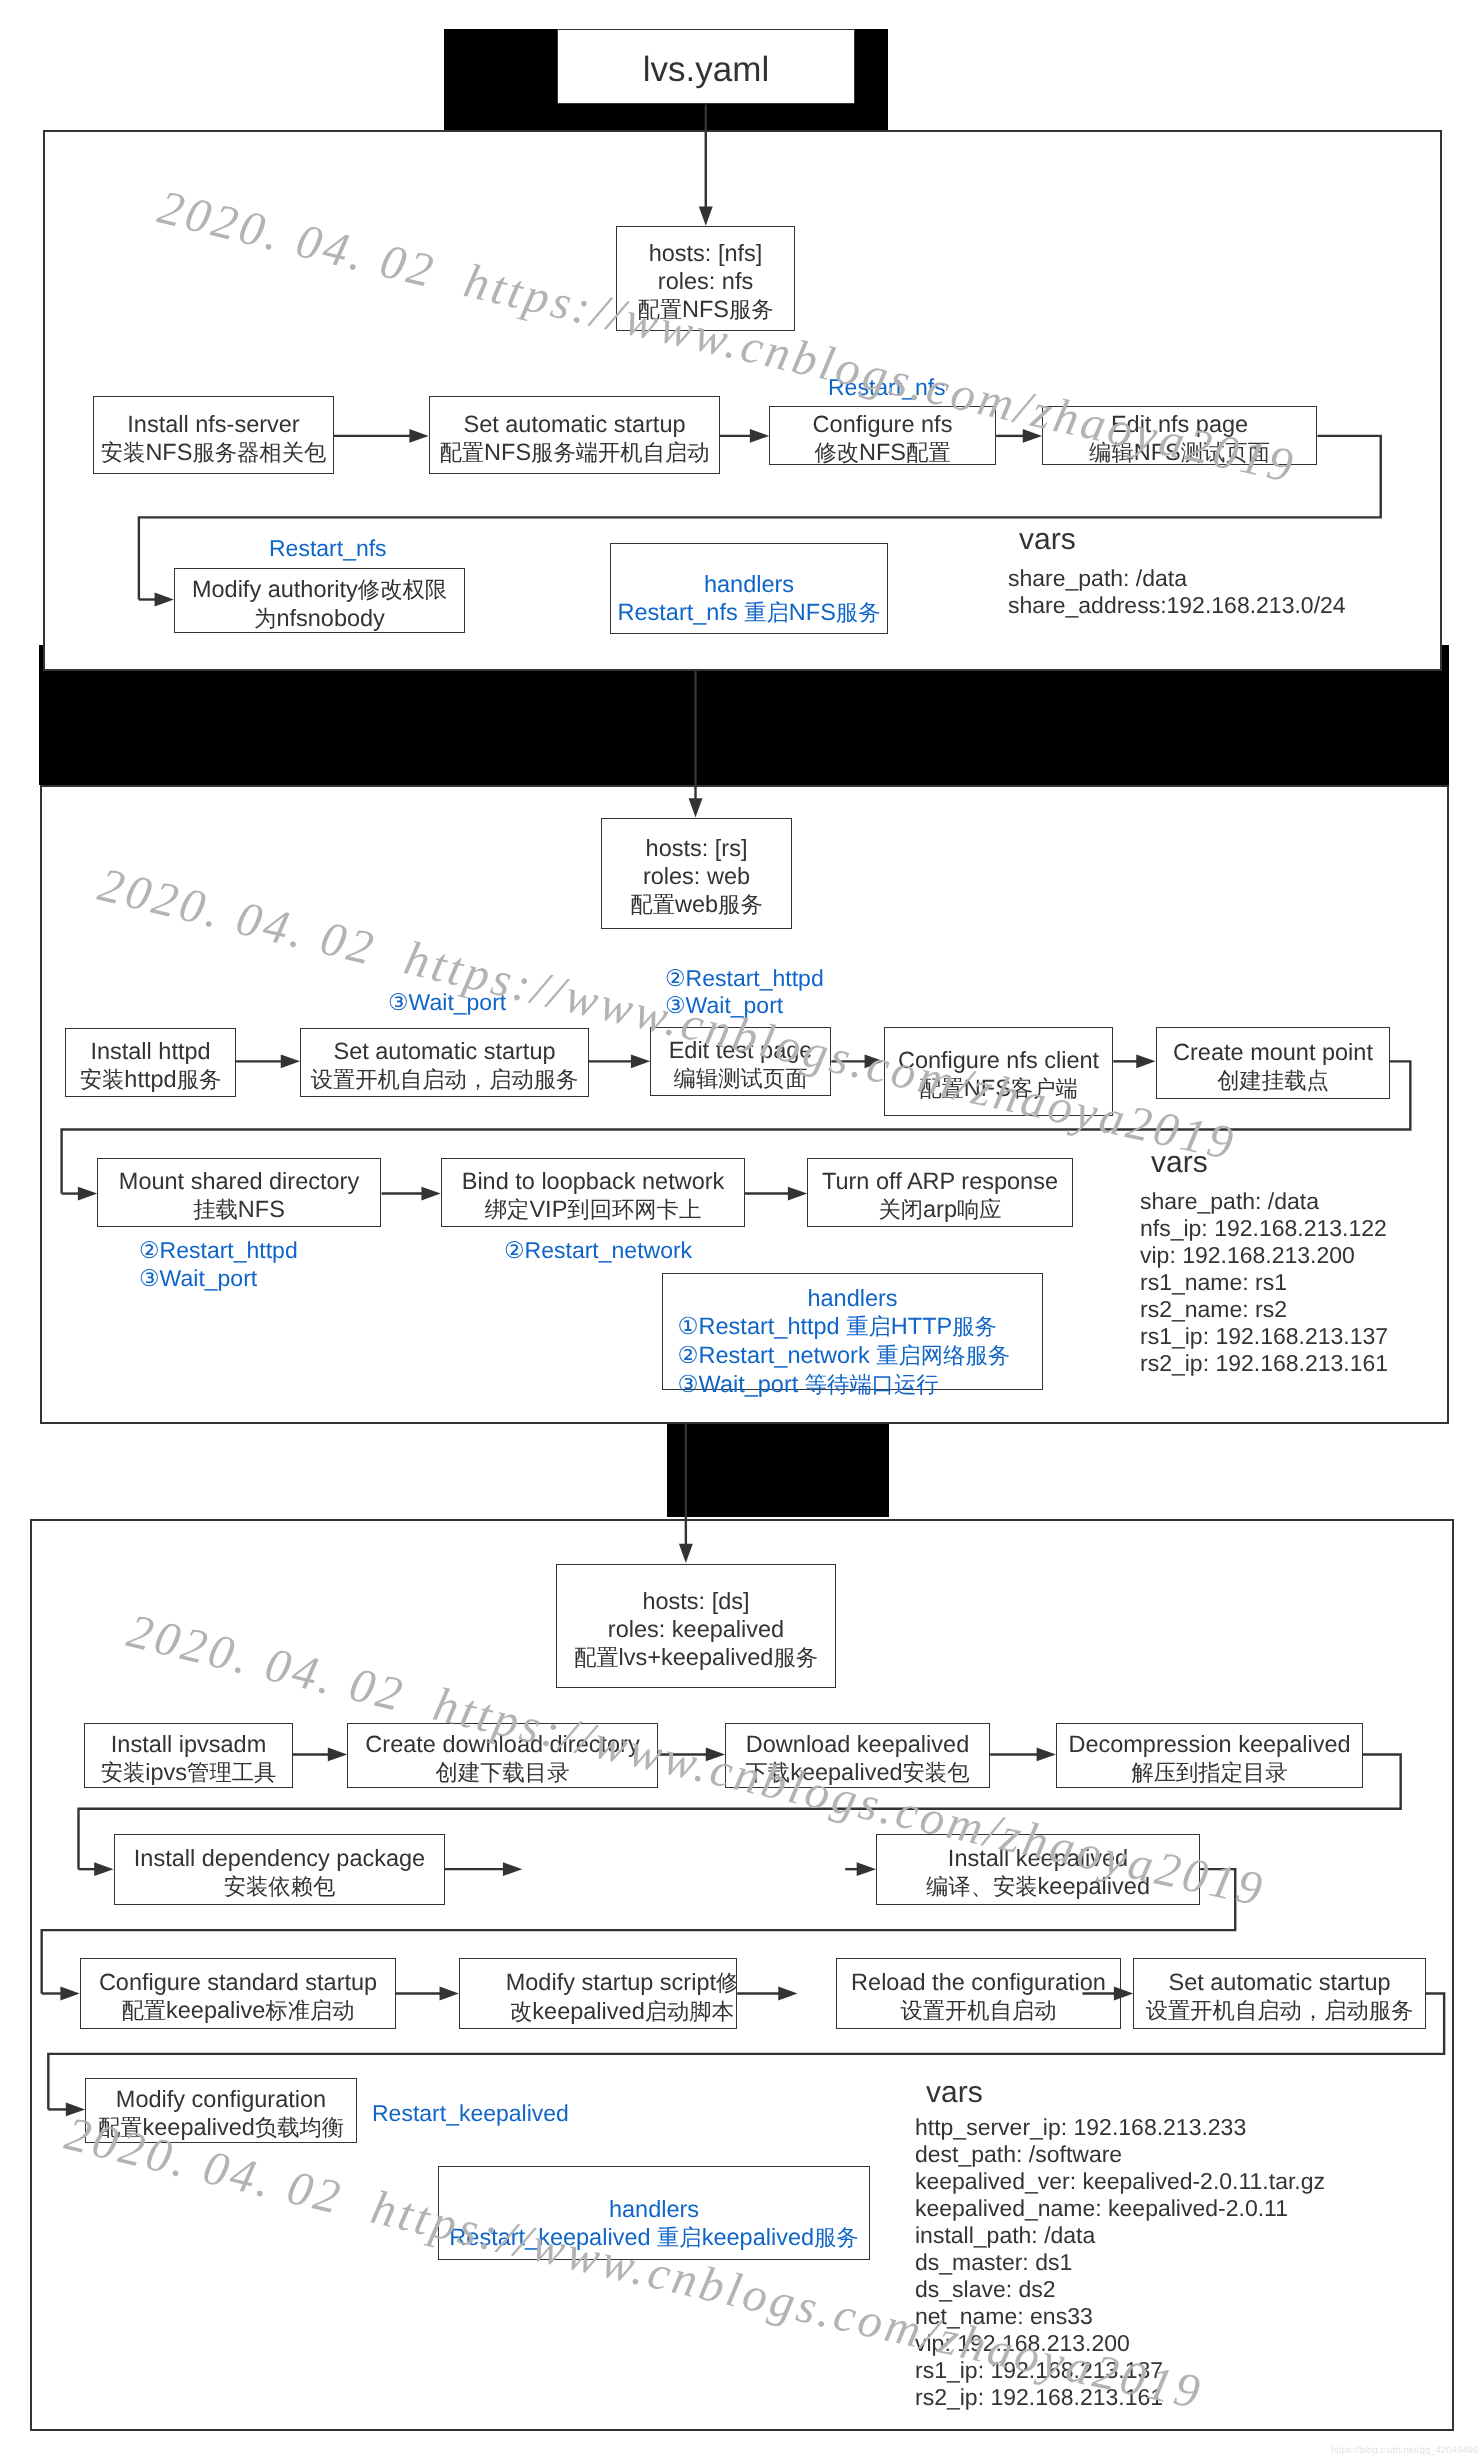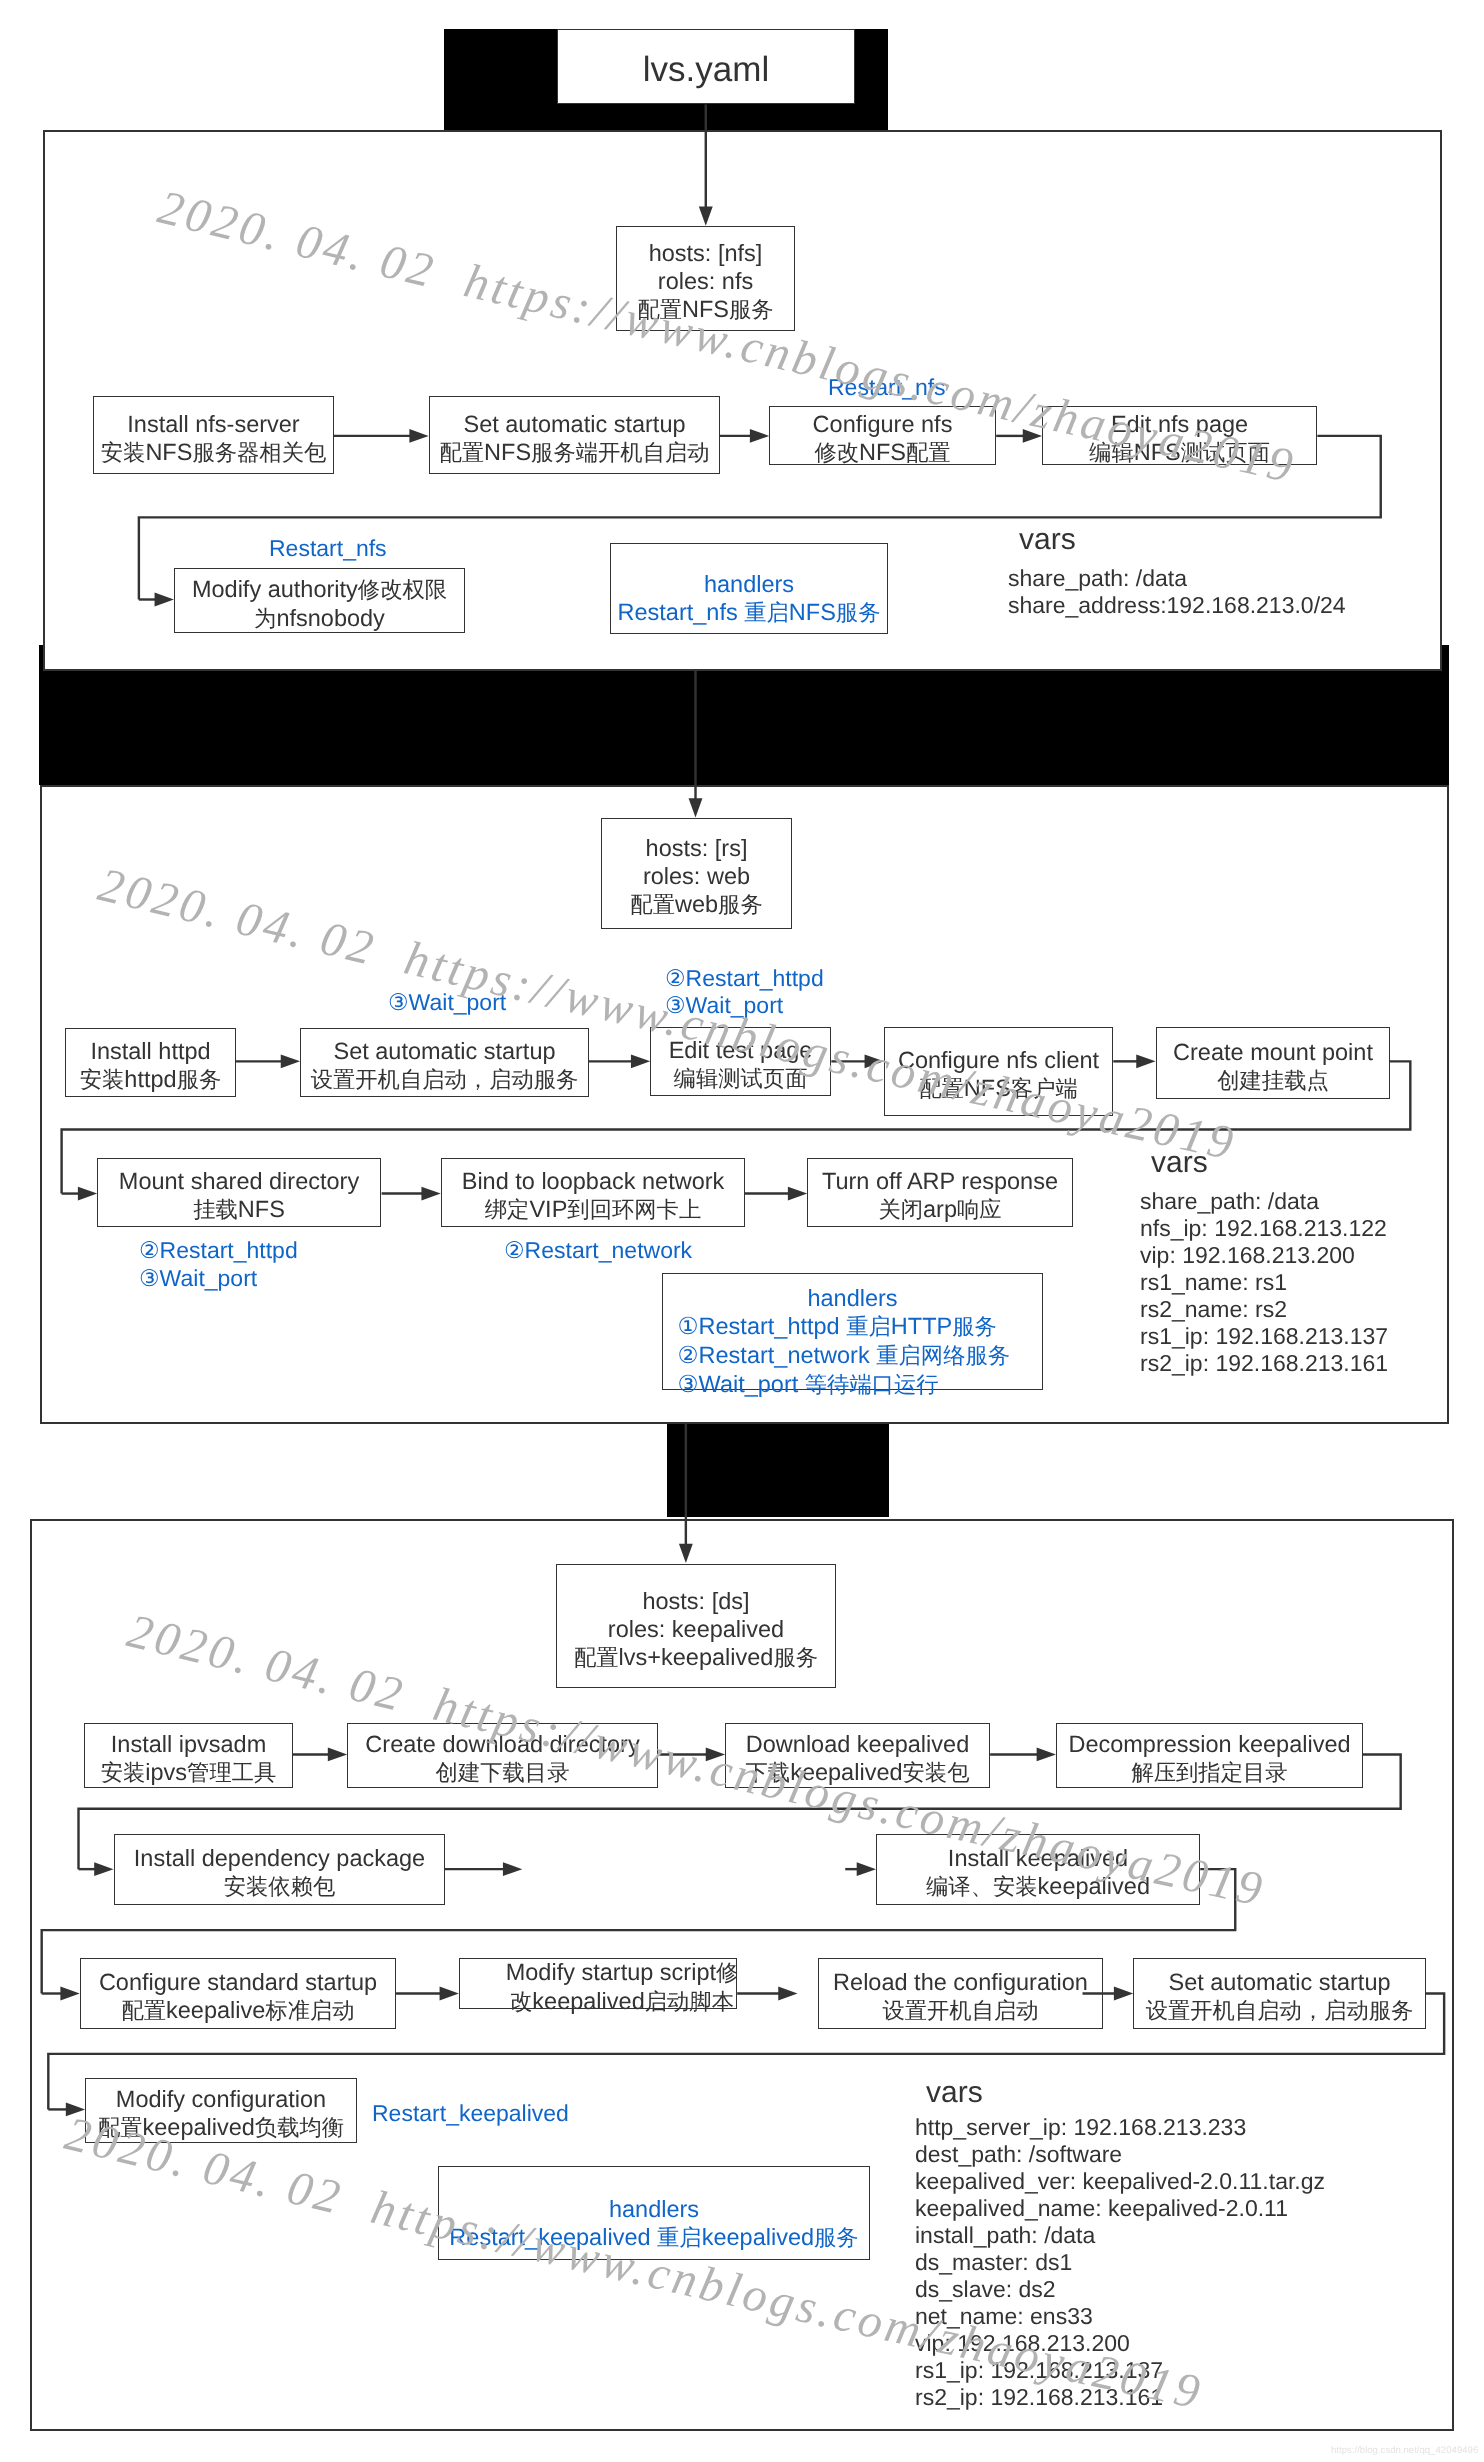--- a/index.html
+++ b/index.html
@@ -159,25 +159,25 @@
       <span><span class="cjk">安装依赖包</span></span>
     </div>
 <div class="node" style="left:876px;top:1834px;width:324px;height:71px;font-size:23.5px;line-height:28px;">
       <span>Install keepalived</span>
       <span><span class="cjk">编译、安装</span>keepalived</span>
     </div>
 <div class="node" style="left:80px;top:1958px;width:316px;height:71px;font-size:23.5px;line-height:28px;">
       <span>Configure standard startup</span>
       <span><span class="cjk">配置</span>keepalive<span class="cjk">标准启动</span></span>
     </div>
-<div class="node" style="left:459px;top:1958px;width:278px;height:51px;font-size:23.5px;line-height:28px;padding-left:48px;">
+<div class="node" style="left:459px;top:1958px;width:278px;height:71px;font-size:23.5px;line-height:28px;padding-left:48px;">
       <span>Modify startup script<span class="cjk">修</span></span>
       <span><span class="cjk">改</span>keepalived<span class="cjk">启动脚本</span></span>
     </div>
-<div class="node" style="left:818px;top:1958px;width:285px;height:71px;font-size:23.5px;line-height:28px;">
+<div class="node" style="left:836px;top:1958px;width:285px;height:71px;font-size:23.5px;line-height:28px;">
       <span>Reload the configuration</span>
       <span><span class="cjk">设置开机自启动</span></span>
     </div>
 <div class="node" style="left:1133px;top:1958px;width:293px;height:71px;font-size:23.5px;line-height:28px;">
       <span>Set automatic startup</span>
       <span><span class="cjk">设置开机自启动，启动服务</span></span>
     </div>
 <div class="node" style="left:85px;top:2078px;width:272px;height:65px;font-size:23.5px;line-height:28px;">
       <span>Modify configuration</span>
       <span><span class="cjk">配置</span>keepalived<span class="cjk">负载均衡</span></span>

